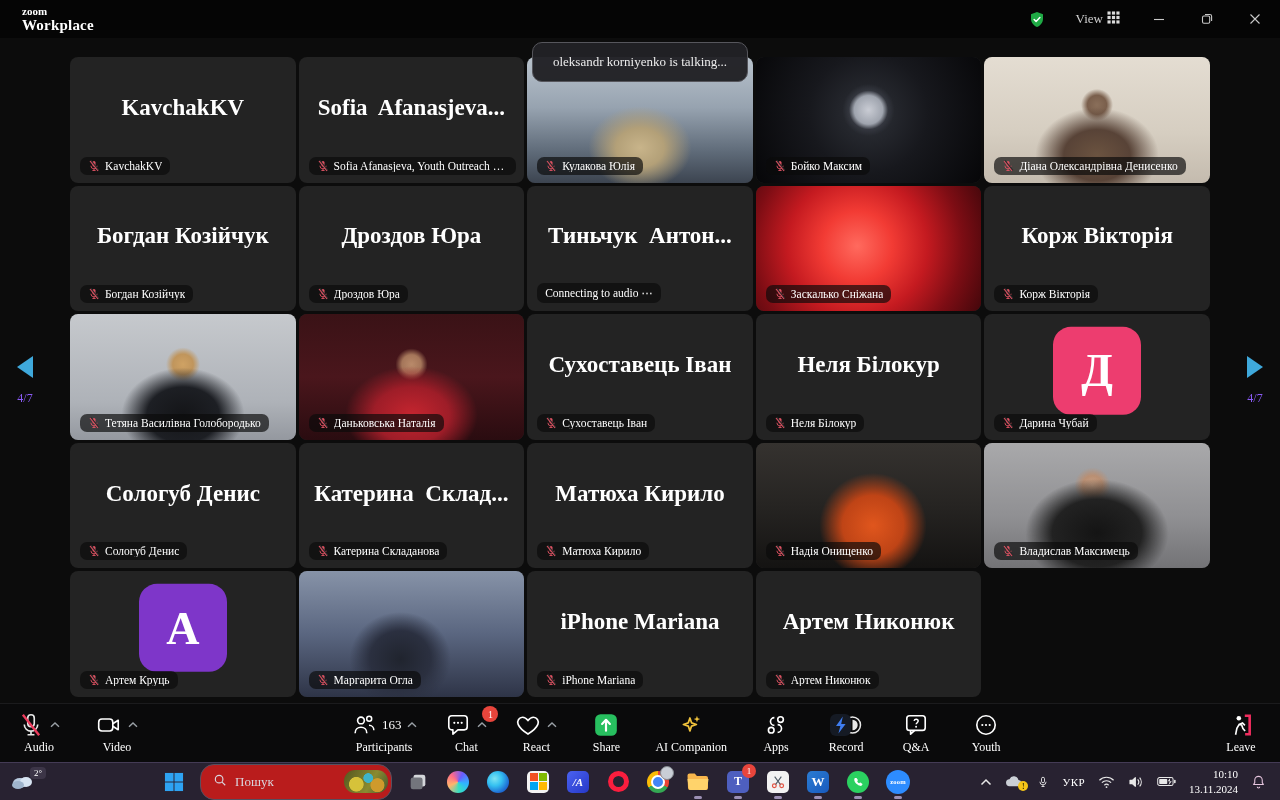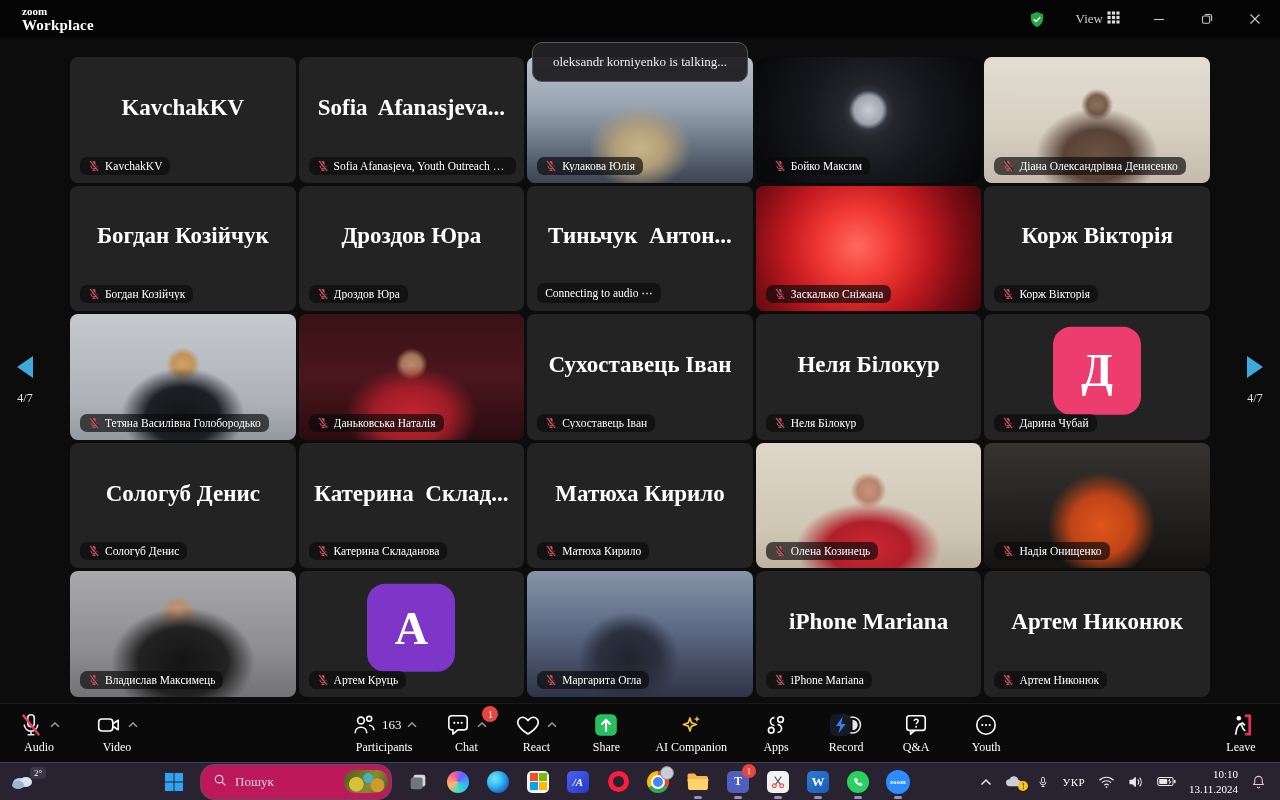--- a/index.html
+++ b/index.html
@@ -19,21 +19,21 @@
   .stage{position:absolute;top:38px;left:0;width:1280px;height:665px;background:#0c0c0c;}
   .notification{position:absolute;left:50%;top:4px;transform:translateX(-50%);background:rgba(33,33,37,.97);border:1px solid #56565c;border-radius:10px;padding:11px 20px;color:#ececec;font-size:13px;z-index:6;white-space:nowrap;}
   .grid{position:absolute;left:70px;top:19px;width:1140px;height:640px;display:grid;grid-template-columns:repeat(5,1fr);grid-template-rows:repeat(5,1fr);gap:3px;text-align:right;}
   .tile{position:relative;background:#232323;border-radius:8px;overflow:hidden;}
   .video{position:absolute;inset:0;}
   .tile-name{position:absolute;left:0;right:0;top:0;bottom:24px;display:flex;align-items:center;justify-content:center;color:#fff;font-size:23px;font-weight:bold;white-space:pre;overflow:hidden;padding:0 4px;}
   .avatar{position:absolute;left:50%;top:50%;transform:translate(-50%,-57%);width:88px;height:88px;border-radius:18px;display:flex;align-items:center;justify-content:center;color:#fff;font-size:46px;font-weight:bold;}
   .pill{position:absolute;left:10px;bottom:8px;display:flex;align-items:center;gap:5px;background:rgba(10,10,10,.68);border-radius:7px;padding:3px 8px;color:#fff;font-size:11.5px;max-width:calc(100% - 18px);box-sizing:border-box;}
   .pill .txt{overflow:hidden;text-overflow:ellipsis;white-space:nowrap;}
   .pill .mic{display:flex;flex:0 0 auto;}
-  .nav{position:absolute;display:flex;flex-direction:column;align-items:center;gap:7px;color:#e5e5e5;font-size:12px;cursor:pointer;z-index:5;}
+  .nav{position:absolute;display:flex;flex-direction:column;align-items:center;gap:7px;color:#8b5cf6;font-size:12px;cursor:pointer;z-index:5;}
   .nav-left{left:13px;top:316px;}
   .nav-right{right:13px;top:316px;}
 
   
   .toolbar{position:absolute;top:703px;left:0;right:0;height:59px;background:#0a0a0b;border-top:1px solid #1b1b1d;display:flex;align-items:center;padding:0 18px;box-sizing:border-box;}
   .tb-left{display:flex;gap:36px;}
   .tb-center{display:flex;gap:28px;margin:0 auto;}
   .tb-right{display:flex;}
   .tbtn{display:flex;flex-direction:column;align-items:center;justify-content:center;gap:2px;color:#fff;min-width:42px;cursor:pointer;position:relative;}
   .ticonrow{display:flex;align-items:center;gap:5px;height:27px;position:relative;}
@@ -44,21 +44,21 @@
   .chev{display:flex;margin-left:1px;cursor:pointer;}
 
   
   .taskbar{position:absolute;top:762px;left:0;right:0;height:38px;background:#282231;border-top:1px solid #443b55;display:flex;align-items:center;padding:0 10px;box-sizing:border-box;}
   .tb-weather{display:flex;align-items:center;position:relative;width:150px;flex:0 0 auto;cursor:pointer;}
   .temp-badge{position:absolute;top:-3px;left:20px;background:#3c3547;color:#fff;font-size:9px;border-radius:4px;padding:1px 4px;}
   .tb-apps{display:flex;align-items:center;gap:12px;margin-right:auto;}
   .tapp{position:relative;width:28px;height:30px;display:flex;align-items:center;justify-content:center;cursor:pointer;}
   .tapp.running::after{content:"";position:absolute;bottom:-2px;left:50%;transform:translateX(-50%);width:8px;height:3px;border-radius:2px;background:#9c90b4;}
   .appbadge{position:absolute;top:-3px;right:-4px;background:#e8453c;color:#fff;border-radius:8px;min-width:14px;height:14px;font-size:9px;display:flex;align-items:center;justify-content:center;z-index:2;}
-  .searchpill{display:flex;align-items:center;gap:8px;width:192px;height:36px;border-radius:14px;background:#be185d;border:1px solid #565060;padding:0 3px 0 12px;box-sizing:border-box;color:#d9d6de;font-size:13px;cursor:pointer;}
+  .searchpill{display:flex;align-items:center;gap:8px;width:192px;height:36px;border-radius:14px;background:#b91c1c;border:1px solid #565060;padding:0 3px 0 12px;box-sizing:border-box;color:#d9d6de;font-size:13px;cursor:pointer;}
   .searchpill .flowers{margin-left:auto;width:44px;height:23px;border-radius:11px;background:radial-gradient(circle at 28% 62%,#d6c23a 0 20%,transparent 22%),radial-gradient(circle at 55% 35%,#3fb3c9 0 16%,transparent 18%),radial-gradient(circle at 76% 66%,#cf9a2c 0 18%,transparent 20%),linear-gradient(120deg,#56571f,#8a8a30 60%,#44582c);}
   .ticircle{width:22px;height:22px;border-radius:50%;}
   .tstore{width:22px;height:22px;background:#f3f3f3;border-radius:5px;display:grid;grid-template-columns:8px 8px;gap:1px;align-content:center;justify-content:center;}
   .tstore .sq{width:8px;height:8px;}
   .tia{width:22px;height:22px;border-radius:5px;background:linear-gradient(135deg,#4a62f0,#2638c8);color:#fff;font-size:11px;font-weight:bold;font-style:italic;display:flex;align-items:center;justify-content:center;}
   .topera{width:21px;height:21px;border-radius:50%;border:5px solid #fa1e3e;box-sizing:border-box;}
   .tchrome{position:relative;width:22px;height:22px;border-radius:50%;background:conic-gradient(from 0deg,#ea4335 0 120deg,#34a853 120deg 240deg,#fbbc05 240deg 360deg);}
   .tchrome-center{position:absolute;left:50%;top:50%;transform:translate(-50%,-50%);width:10px;height:10px;border-radius:50%;background:#4285f4;border:2px solid #fff;}
   .tchrome-bubble{position:absolute;top:-5px;right:-5px;width:12px;height:12px;border-radius:50%;background:#c9ced6;border:1px solid #82878e;}
   .tteams{width:22px;height:22px;border-radius:5px;background:#4e5fbf;color:#fff;font-weight:bold;font-size:12px;display:flex;align-items:center;justify-content:center;}
@@ -365,34 +365,20 @@
                 <rect x="9" y="2" width="6" height="11" rx="3" fill="#e05263"></rect>
                 <path d="M5.8 11.5a6.2 6.2 0 0 0 12.4 0M12 17.7V21M8.8 21h6.4" stroke="#e05263" stroke-width="1.8" fill="none"></path>
                 <line x1="5.5" y1="1" x2="21.5" y2="21" stroke="#2a2a2a" stroke-width="3"></line>
                 <line x1="4" y1="2" x2="20" y2="22" stroke="#e05263" stroke-width="2.2"></line>
               </svg>
             </span>
             <span class="txt">Матюха Кирило</span>
           </div>
         </div>
         <div class="tile">
-          <div class="video" style="background: radial-gradient(46% 52% at 50% 84%, rgb(207, 38, 48) 0%, rgb(176, 31, 42) 40%, rgba(0, 0, 0, 0) 70%), radial-gradient(18px at 50% 38%, rgb(200, 147, 123) 0%, rgb(184, 132, 108) 60%, rgba(0, 0, 0, 0) 100%), linear-gradient(rgb(222, 215, 200) 0%, rgb(207, 198, 180) 70%, rgb(189, 179, 160) 100%);"></div>
-          <div class="pill">
-            <span class="mic">
-              <svg width="12" height="12" viewBox="0 0 24 24">
-                <rect x="9" y="2" width="6" height="11" rx="3" fill="#e05263"></rect>
-                <path d="M5.8 11.5a6.2 6.2 0 0 0 12.4 0M12 17.7V21M8.8 21h6.4" stroke="#e05263" stroke-width="1.8" fill="none"></path>
-                <line x1="5.5" y1="1" x2="21.5" y2="21" stroke="#2a2a2a" stroke-width="3"></line>
-                <line x1="4" y1="2" x2="20" y2="22" stroke="#e05263" stroke-width="2.2"></line>
-              </svg>
-            </span>
-            <span class="txt">Олена Козинець</span>
-          </div>
-        </div>
-        <div class="tile">
           <div class="video" style="background: radial-gradient(34% 60% at 52% 66%, rgb(224, 86, 29) 0%, rgb(191, 68, 22) 40%, rgba(0, 0, 0, 0) 70%), linear-gradient(rgb(53, 50, 47) 0%, rgb(38, 36, 34) 50%, rgb(20, 19, 18) 100%);"></div>
           <div class="pill">
             <span class="mic">
               <svg width="12" height="12" viewBox="0 0 24 24">
                 <rect x="9" y="2" width="6" height="11" rx="3" fill="#e05263"></rect>
                 <path d="M5.8 11.5a6.2 6.2 0 0 0 12.4 0M12 17.7V21M8.8 21h6.4" stroke="#e05263" stroke-width="1.8" fill="none"></path>
                 <line x1="5.5" y1="1" x2="21.5" y2="21" stroke="#2a2a2a" stroke-width="3"></line>
                 <line x1="4" y1="2" x2="20" y2="22" stroke="#e05263" stroke-width="2.2"></line>
               </svg>
             </span>

